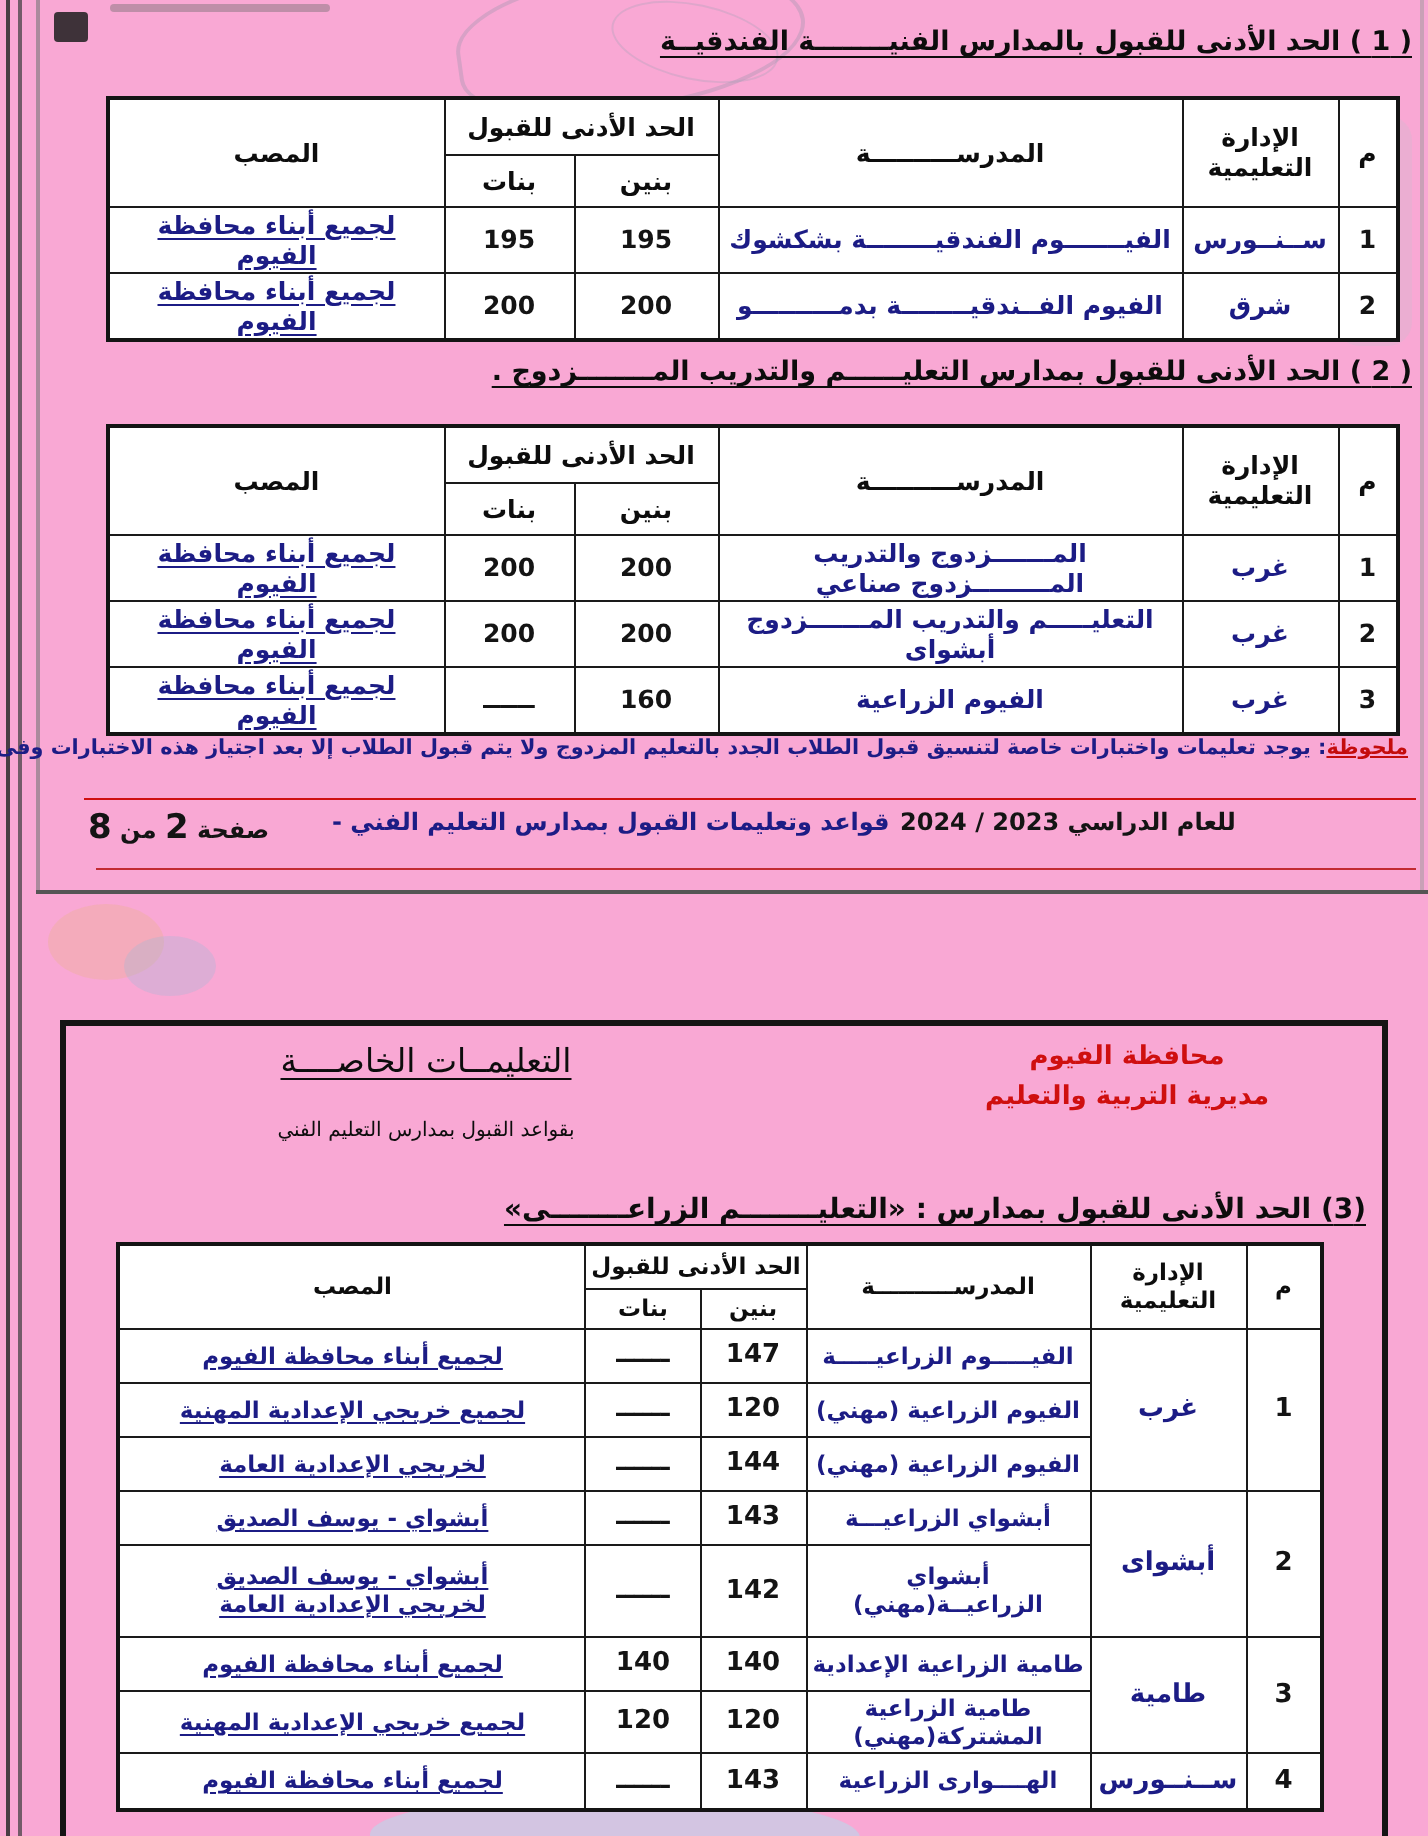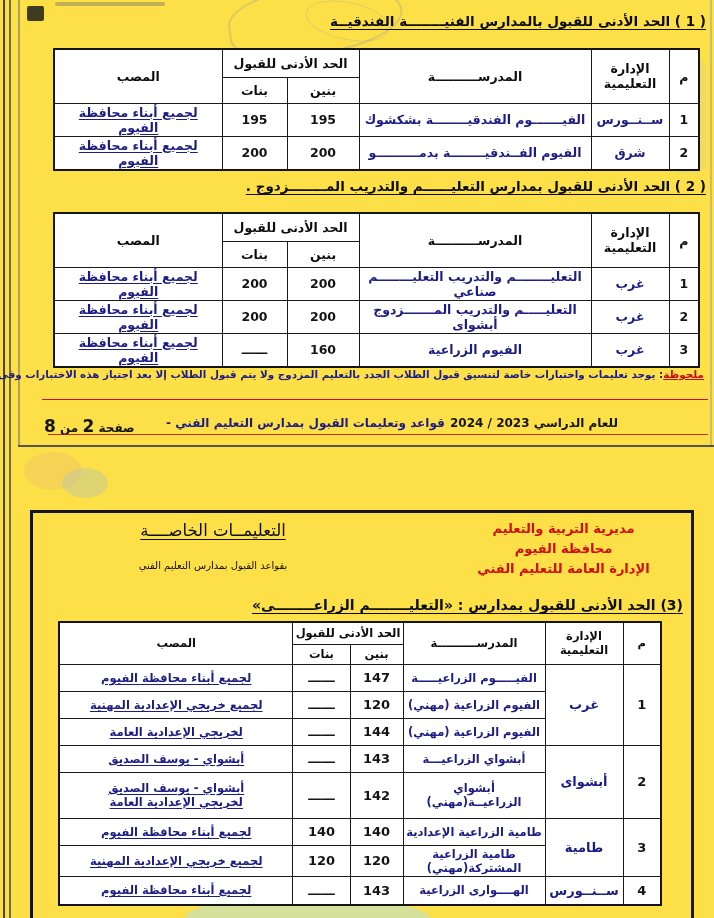--- a/index.html
+++ b/index.html
@@ -1,19 +1,19 @@
 <!DOCTYPE html>
 <html lang="ar"><head>
 <meta charset="utf-8">
 <style>
   * { box-sizing: border-box; }
   body { margin:0; background:#e8e6e0; }
   .canvas {
     position:relative; width:714px; height:918px; margin:0 auto;
-    background:#fde047; overflow:hidden;
+    background:#f9a8d4; overflow:hidden;
     font-family:"DejaVu Sans", sans-serif;
     direction:rtl;
   }
   .art { position:absolute; pointer-events:none; }
   .vline1 { left:3px; top:0; width:2px; height:100%; background:#2a2a2a; opacity:.85; }
   .vline2 { left:9px; top:0; width:2px; height:100%; background:#3a3a3a; opacity:.7; }
   .p1-left { left:18px; top:0; width:1.5px; height:447px; background:#777; opacity:.6; }
   .p1-right { left:710px; top:0; width:1.5px; height:447px; background:#999; opacity:.5; }
   .corner-box { left:27px; top:6px; width:17px; height:15px; background:#1d1d1d; border-radius:2px; opacity:.85; }
   .top-mark { left:55px; top:2px; width:110px; height:4px; background:#666; opacity:.4; border-radius:2px; }
@@ -52,21 +52,21 @@
   .tbl1 tr.dr { height:29px; }
   .tbl2 tr.dr { height:28px; }
 
   .note { position:absolute; top:368px; right:10px; left:8px; font-size:10.4px; font-weight:bold; white-space:nowrap; }
   .note .lbl { color:#c40c0c; text-decoration:underline; }
   .note .txt { color:#1c1c85; }
 
   .redline1 { left:24px; right:6px; top:399px; height:4px; border-top:1.5px solid #cf1010; }
   .redline2 { left:30px; right:6px; top:434px; height:2px; border-top:1px solid #b81414; opacity:.85; }
 
-  .footer { position:absolute; top:416px; left:0; right:0; height:26px; font-weight:bold; font-size:12px; color:#141414;text-align:center; }
+  .footer { position:absolute; top:404px; left:0; right:0; height:26px; font-weight:bold; font-size:12px; color:#141414;text-align:center; }
   .footer .pageinfo { position:absolute; left:26px; white-space:nowrap; }
   .footer .big { font-size:17px; }
   .footer .rules { position:absolute; left:148px; white-space:nowrap; color:#1c1c85; }
   .footer .year { position:absolute; left:432px; white-space:nowrap; }
 
   .page2-frame { position:absolute; left:30px; top:510px; width:664px; height:440px; border:3px solid #151515; }
   .org-block { position:absolute; top:6px; right:10px; width:235px; text-align:center; color:#cf0f0f; font-weight:bold; font-size:13px; line-height:1.55; }
   .doc-title { position:absolute; top:8px; left:25px; width:310px; text-align:center; color:#0d0d0d; font-weight:normal; }
   .doc-title .l1 { font-size:16.5px; text-decoration:underline; text-underline-offset:3px; letter-spacing:.5px; }
   .doc-title .l2 { font-size:10px; margin-top:20px; }
@@ -168,21 +168,21 @@
         <th colspan="2">الحد الأدنى للقبول</th>
         <th rowspan="2">المصب</th>
       </tr>
       <tr class="h2">
         <th>بنين</th>
         <th>بنات</th>
       </tr>
       <tr class="dr">
         <td class="num">1</td>
         <td class="navy">غرب</td>
-        <td class="navy">التعليــــــــم والتدريب التعليــــــــم صناعي</td>
+        <td class="navy">المـــــــزدوج والتدريب المـــــــــزدوج صناعي</td>
         <td class="num">200</td>
         <td class="num">200</td>
         <td class="navy u">لجميع أبناء محافظة الفيوم</td>
       </tr>
       <tr class="dr">
         <td class="num">2</td>
         <td class="navy">غرب</td>
         <td class="navy">التعليـــــم والتدريب المـــــــزدوج أبشواى</td>
         <td class="num">200</td>
         <td class="num">200</td>
@@ -215,23 +215,22 @@
       <span class="rules">قواعد وتعليمات القبول بمدارس التعليم الفني  -</span>
       <span class="year">للعام الدراسي 2023  /  2024</span>
     </div>
 
     <div class="art redline2"></div>
   </section>
 
   <section class="page2-frame">
 
     <div class="org-block">
+      <div>محافظة الفيوم</div>
       <div>مديرية التربية والتعليم</div>
-      <div>محافظة الفيوم</div>
-      <div>الإدارة العامة للتعليم الفني</div>
     </div>
 
     <div class="doc-title">
       <div class="l1">التعليمــات الخاصــــة</div>
       <div class="l2">بقواعد القبول بمدارس التعليم الفني</div>
     </div>
 
     <div class="t3">(3) الحد الأدنى للقبول بمدارس : «التعليــــــــم الزراعــــــــى»</div>
 
     <table class="grid tbl3">

